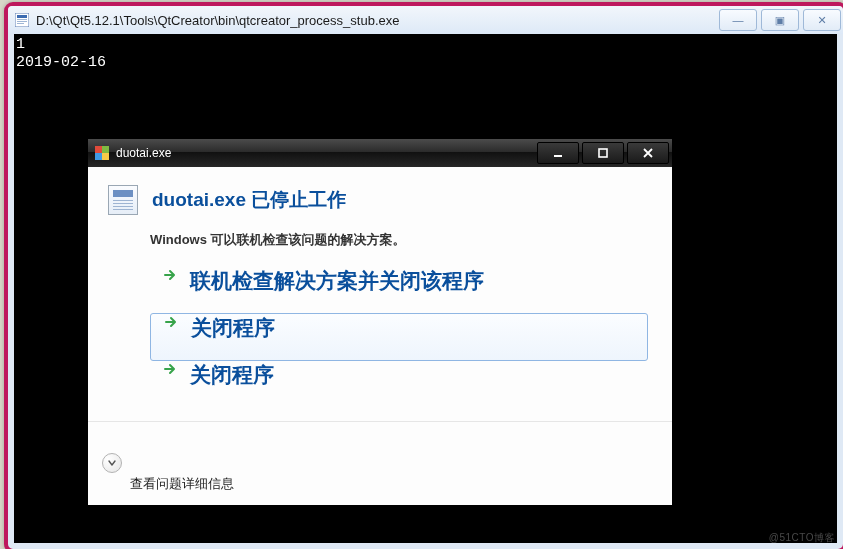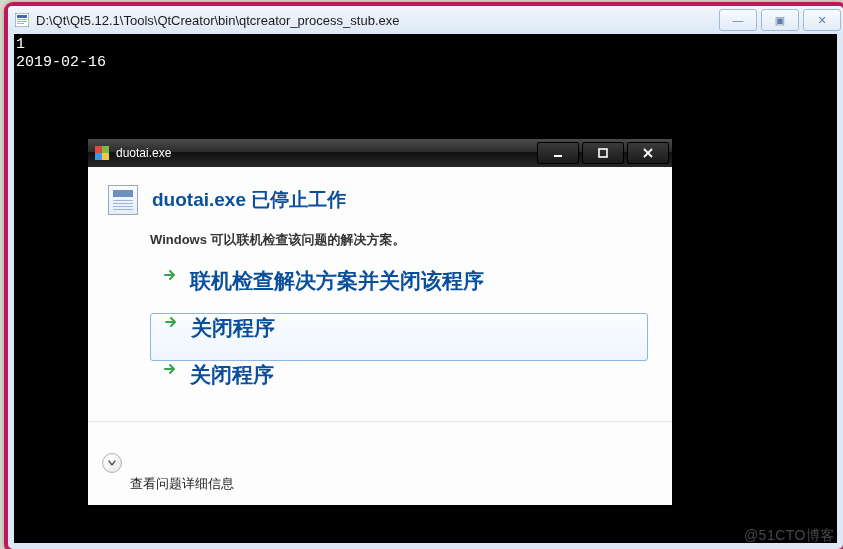--- a/index.html
+++ b/index.html
@@ -219,21 +219,21 @@
   .dialog-footer .detail-text {
     font-size: 13px;
     color: #1c1c1c;
     margin-top: 43px;
   }
 
   .watermark {
     position: absolute;
     right: 8px;
     bottom: 4px;
-    font-size: 14px;
+    font-size: 10px;
     color: rgba(130,130,130,.55);
     letter-spacing: .5px;
   }
 </style>
 </head>
 <body>
 
 <div class="outer-window">
   <div class="outer-titlebar">
     <span class="app-icon">

